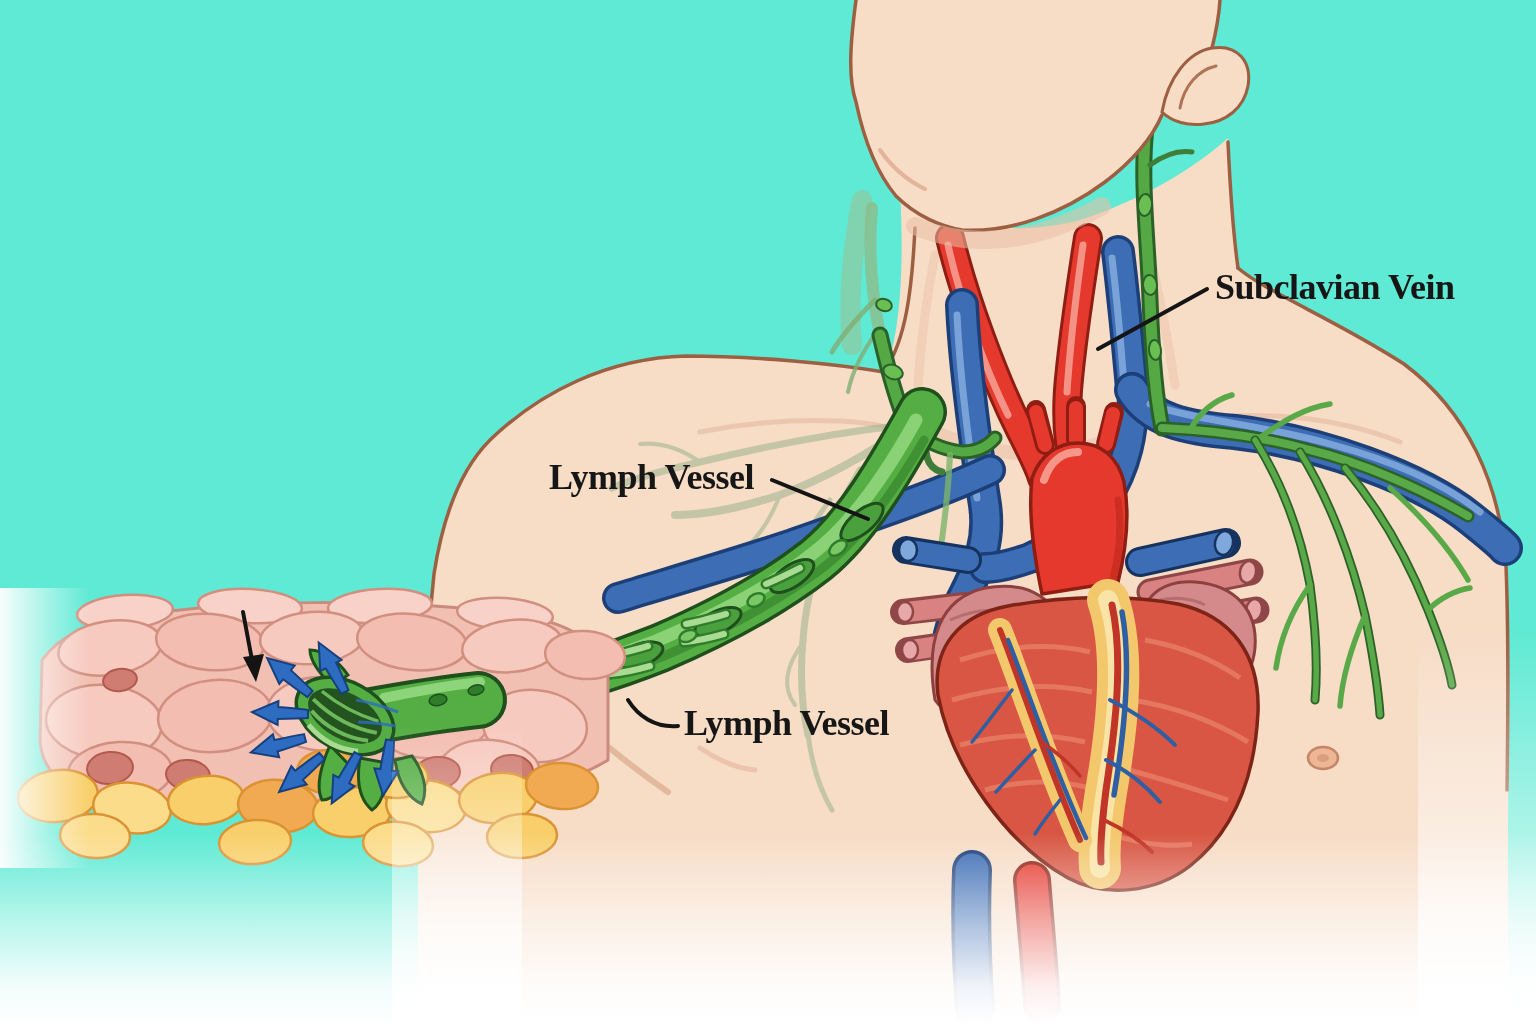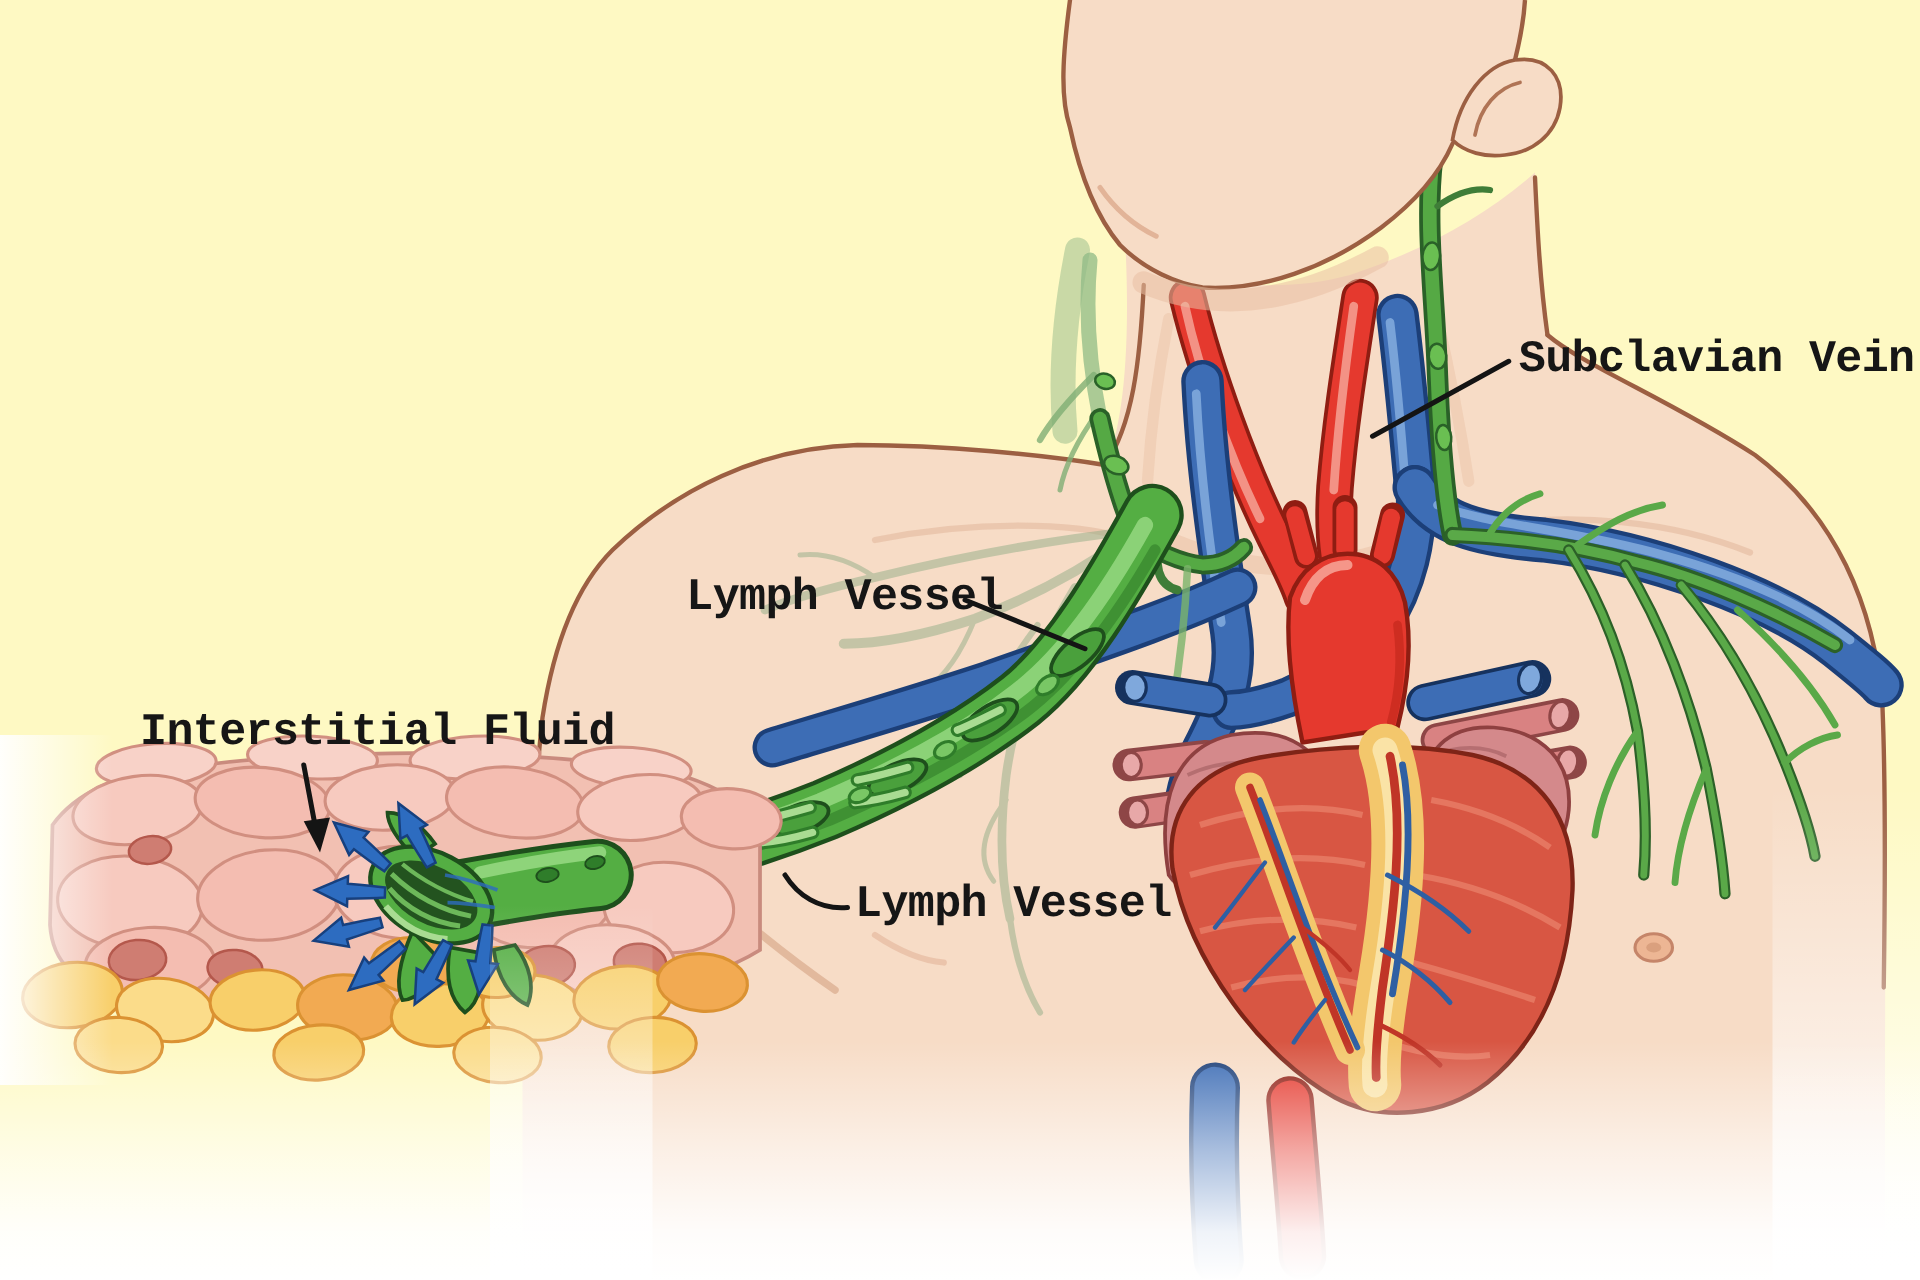--- a/index.html
+++ b/index.html
@@ -1,17 +1,17 @@
 <!DOCTYPE html>
 <html><head>
 <meta charset="utf-8">
 <style>
   html,body{margin:0;padding:0;background:#ffffff;}
-  .stage{position:relative;width:1536px;height:1024px;background:#fef9c3;overflow:hidden;
-         font-family:Liberation Mono, monospace;}
+  .stage{position:relative;width:1536px;height:1024px;background:#5eead4;overflow:hidden;
+         font-family:Liberation Serif, serif;}
   .stage svg{position:absolute;left:0;top:0;}
   .lbl{position:absolute;font-size:36px;font-weight:600;letter-spacing:-0.5px;
        color:#161616;white-space:nowrap;line-height:1.1;}
 </style>
 </head>
 <body>
 
 <div class="stage">
 <svg width="1536" height="1024" viewBox="0 0 1536 1024">
   <defs>
@@ -412,15 +412,14 @@
     <line x1="1207" y1="289" x2="1098" y2="349"></line>
     <line x1="772" y1="480" x2="868" y2="519"></line>
     <path d="M678,726 C655,728 638,716 628,700"></path>
     <line x1="243" y1="612" x2="252" y2="660"></line>
     <polygon points="243,657 264,654 256,682" fill="#141414" stroke="none"></polygon>
   </g>
 </svg>
 
   <div class="lbl" style="left:1215px;top:268px">Subclavian Vein</div>
   <div class="lbl" style="left:549px;top:458px">Lymph Vessel</div>
-  <div class="lbl" style="left:112px;top:566px">Interstitial Fluid</div>
   <div class="lbl" style="left:684px;top:704px">Lymph Vessel</div>
 </div>
 
 </body></html>

